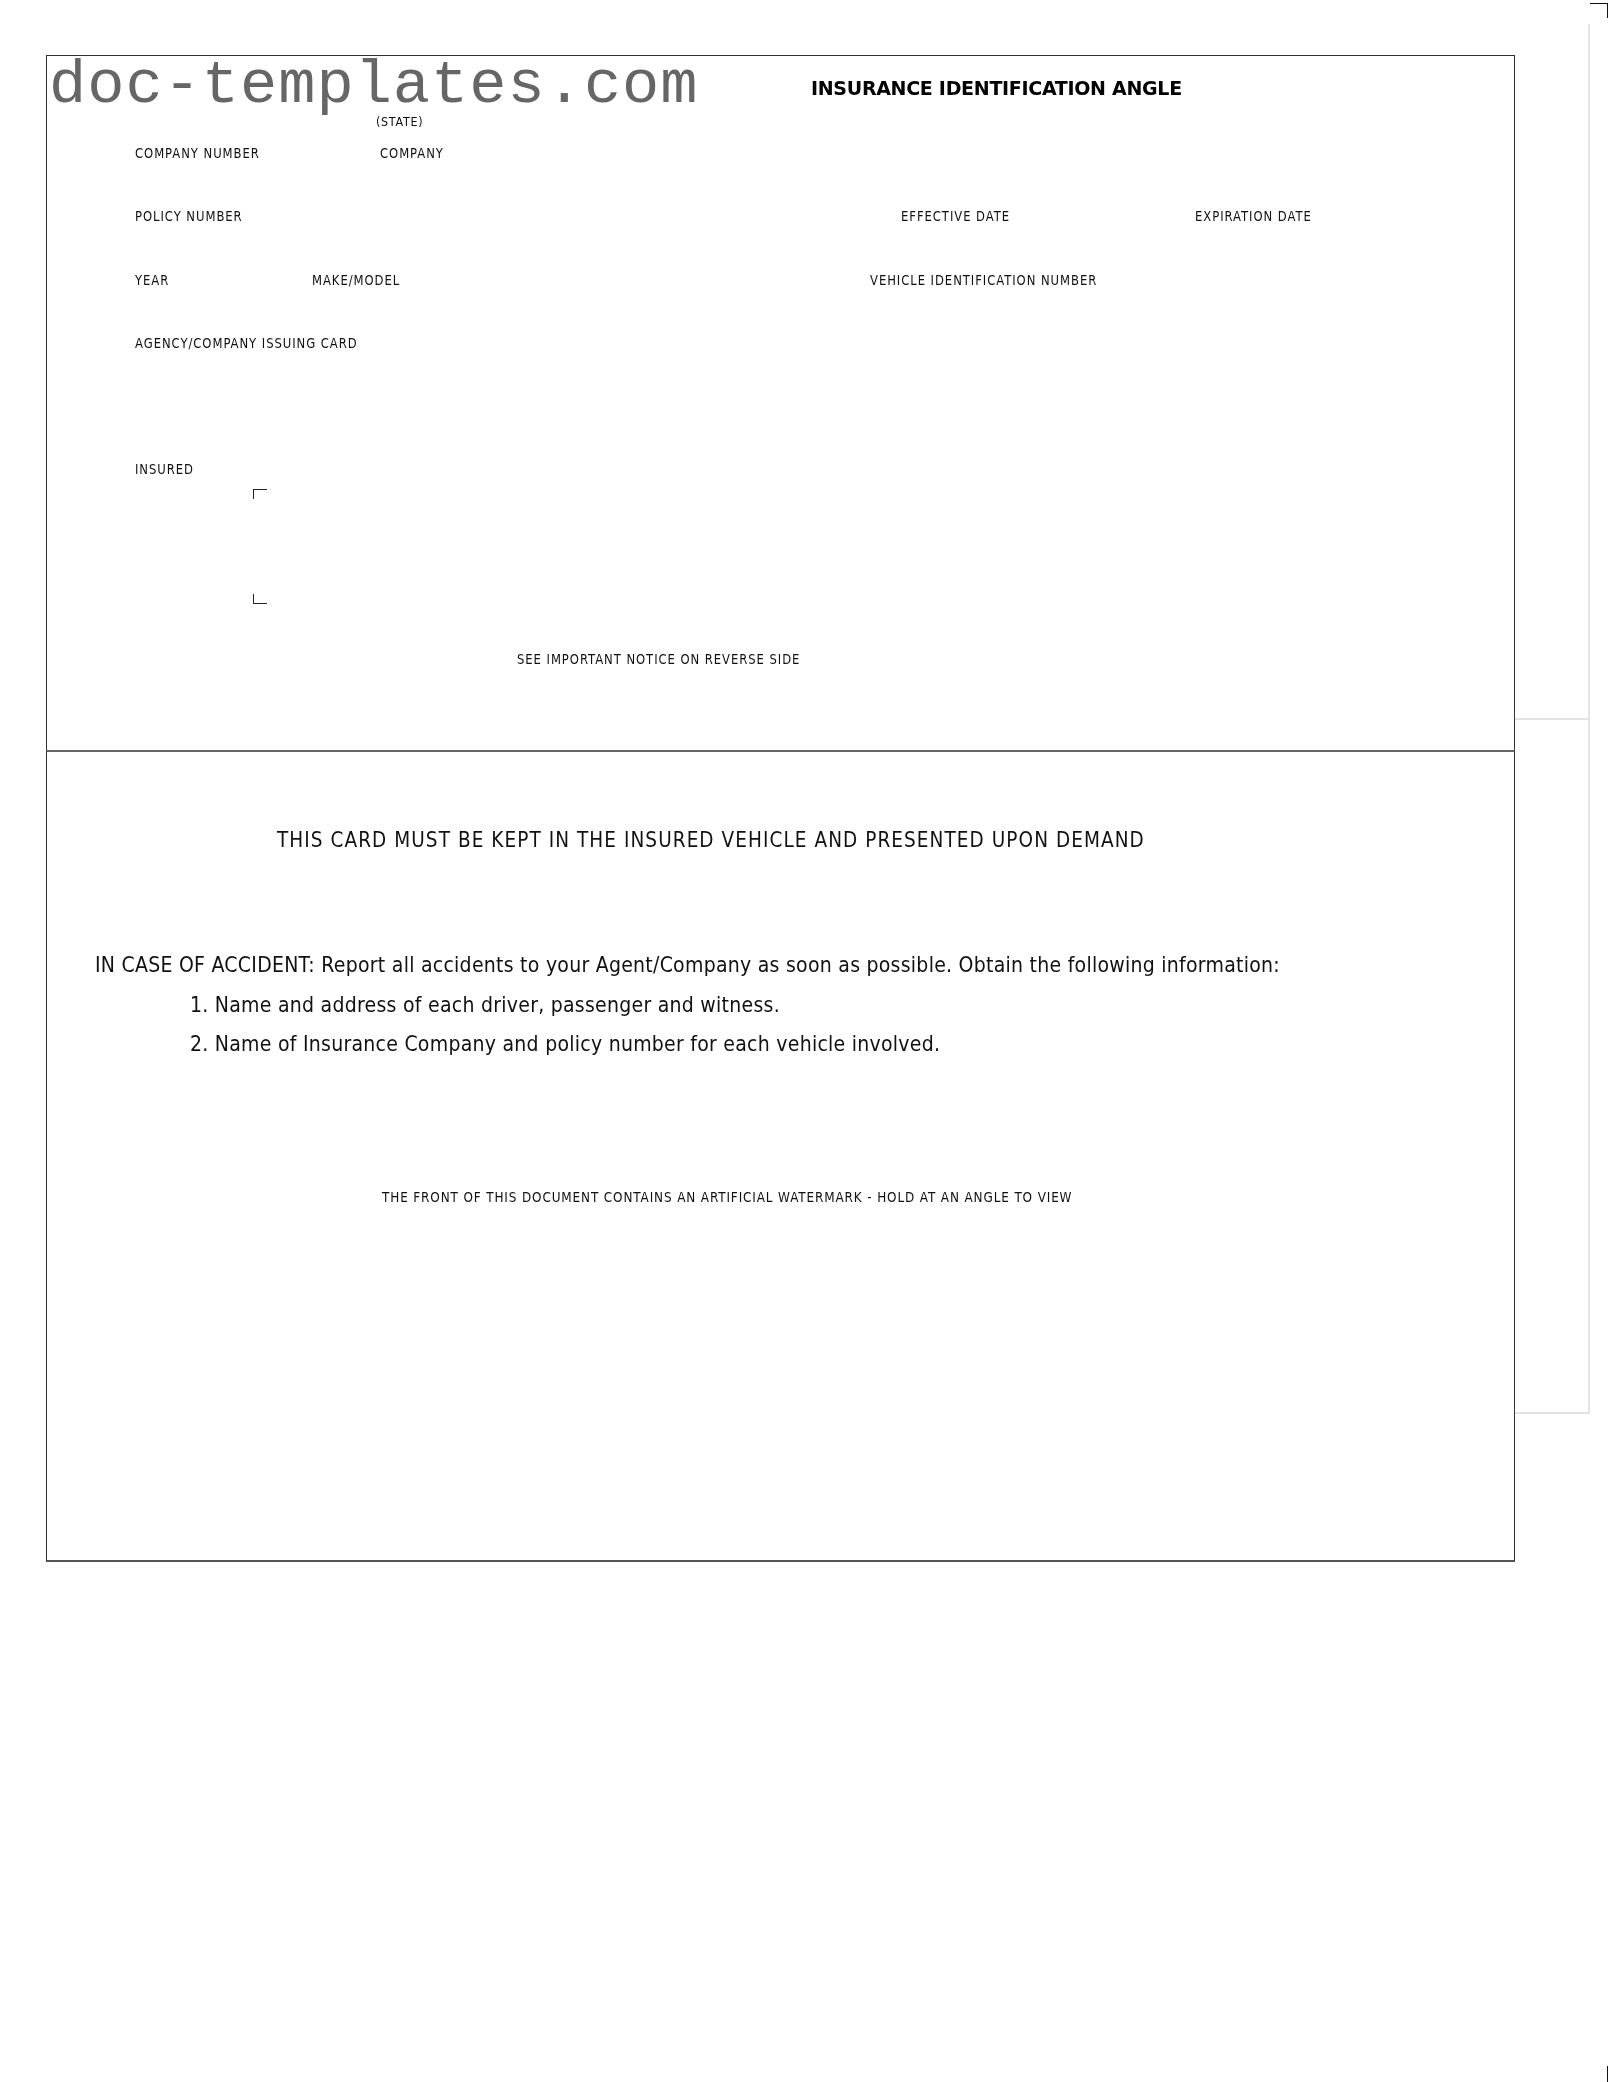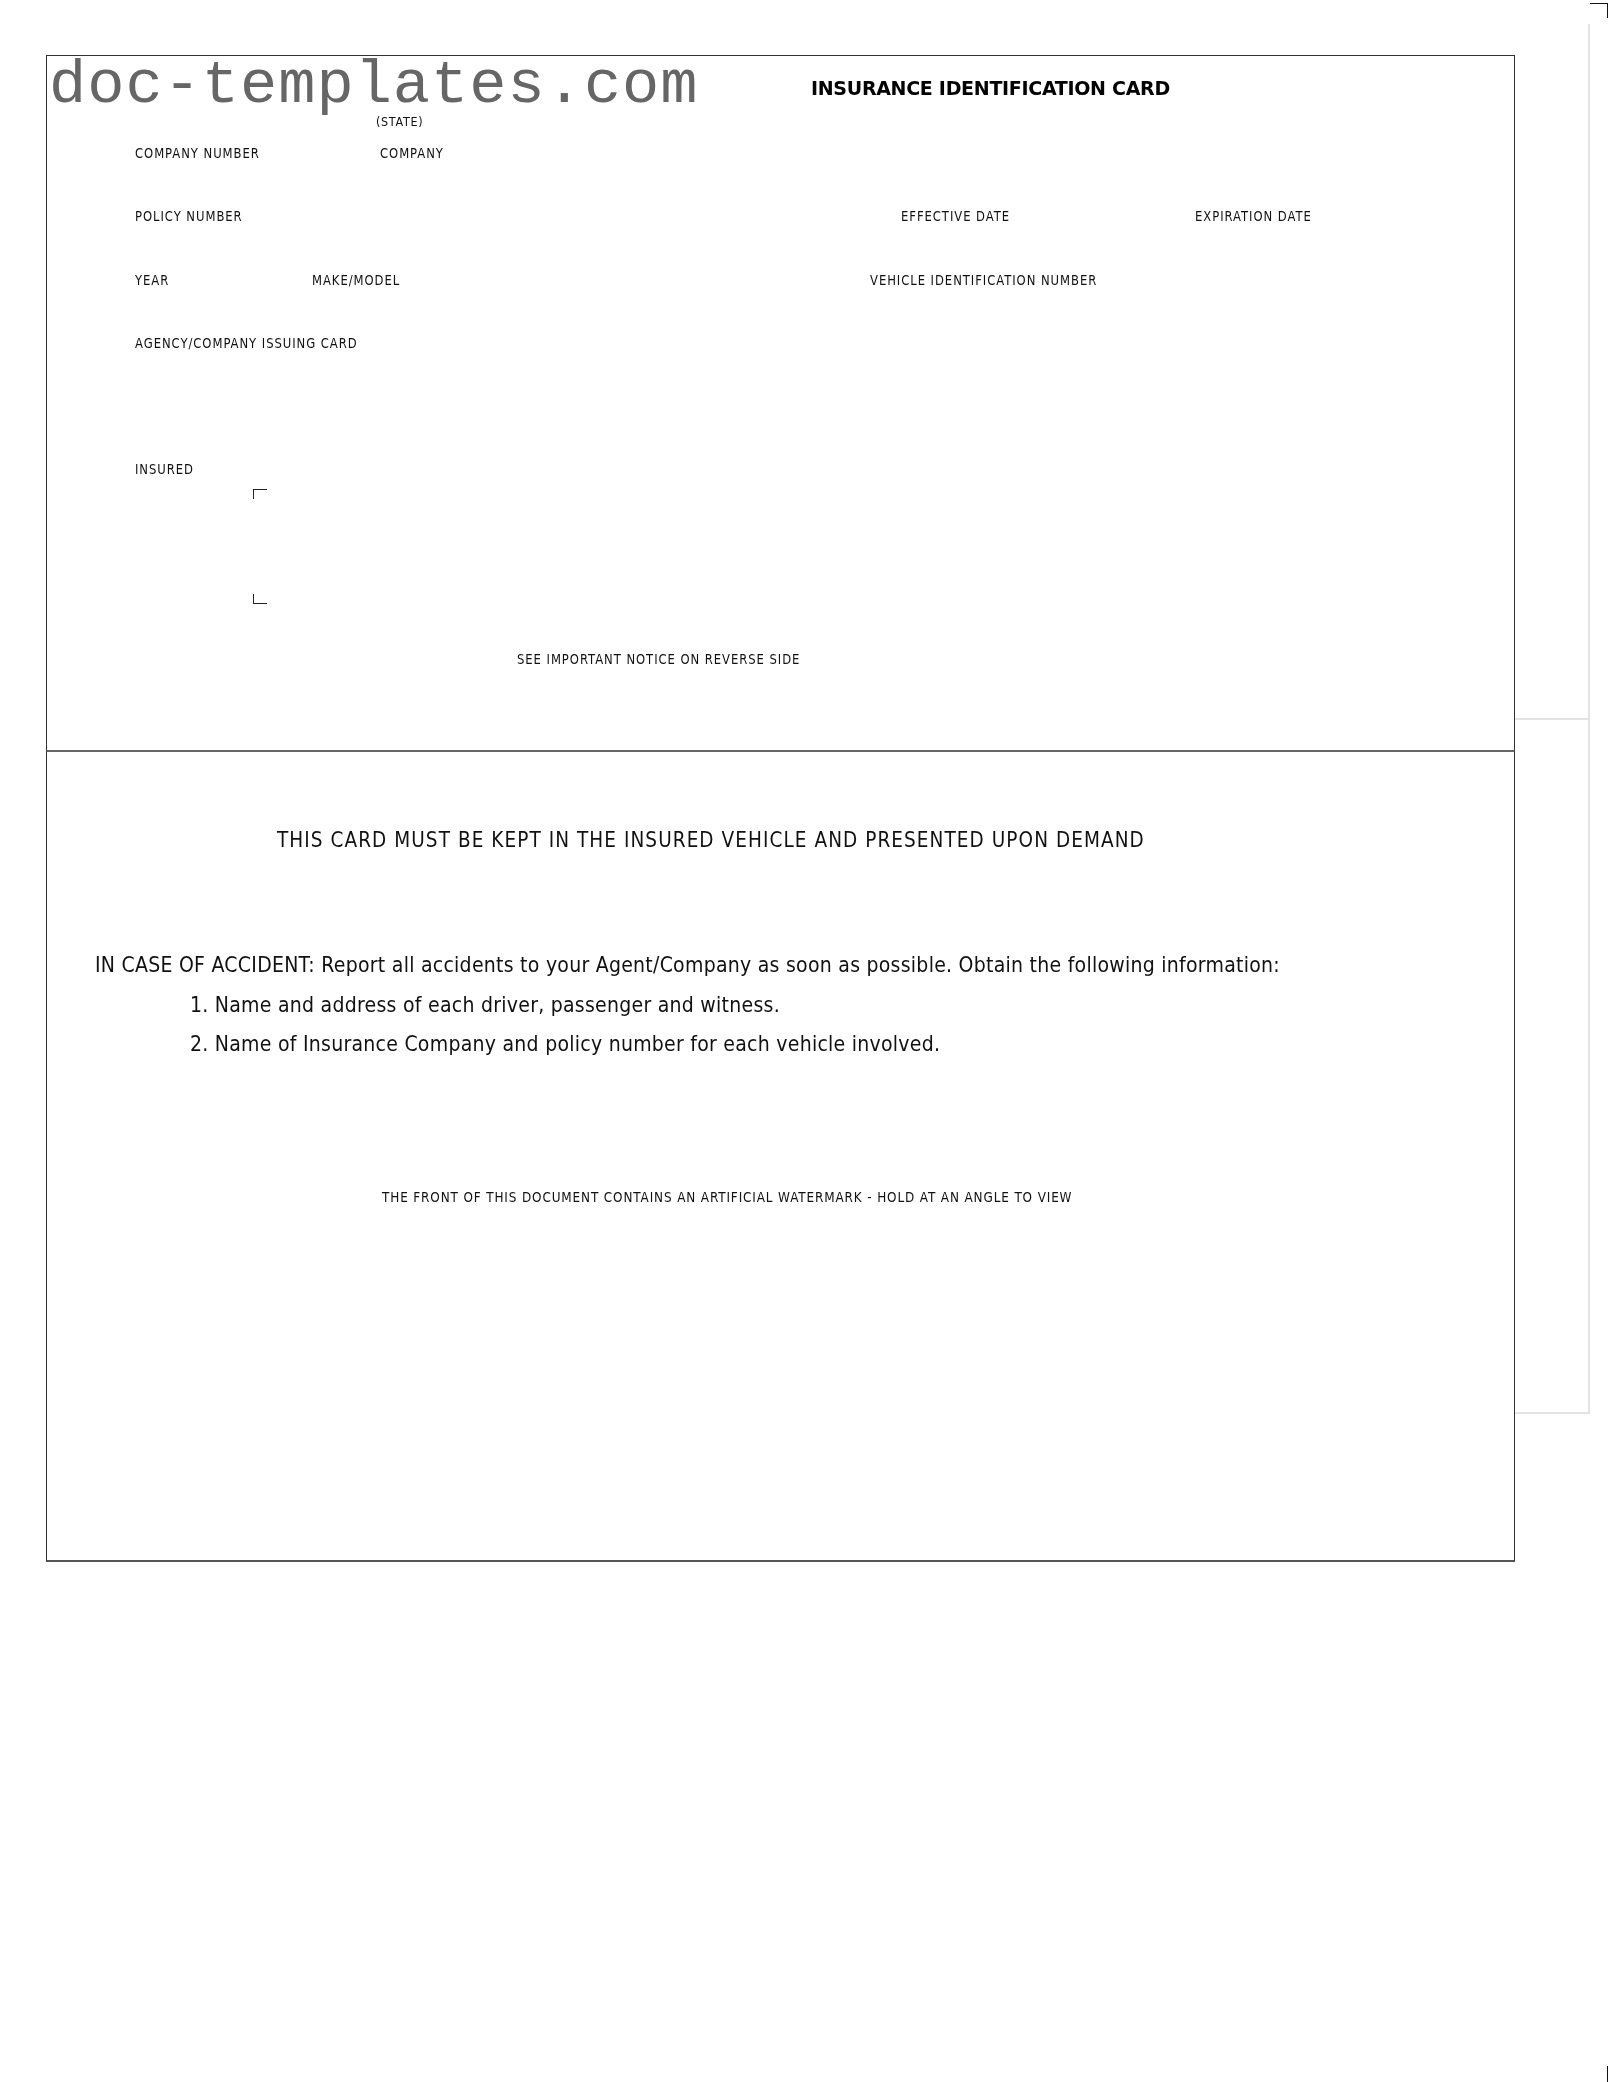--- a/index.html
+++ b/index.html
@@ -37,21 +37,21 @@
 <body>
 
 <div class="crop-tr"></div>
 <div class="page-edge-right"></div>
 <div class="page-sep"></div>
 <div class="page-bottom"></div>
 <div class="crop-br"></div>
 
 <div class="card card-front">
   <div class="abs watermark">doc-templates.com</div>
-  <div class="abs title" style="left:764px; top:21px;">INSURANCE IDENTIFICATION CARD</div>
+  <div class="abs title" style="left:764px; top:21px;">INSURANCE IDENTIFICATION ANGLE</div>
   <div class="abs lbl-sm" style="left:329px; top:58px;">(STATE)</div>
 
   <div class="abs lbl" style="left:88px; top:89px;">COMPANY NUMBER</div>
   <div class="abs lbl" style="left:333px; top:89px;">COMPANY</div>
 
   <div class="abs lbl" style="left:88px; top:152px;">POLICY NUMBER</div>
   <div class="abs lbl" style="left:854px; top:152px;">EFFECTIVE DATE</div>
   <div class="abs lbl" style="left:1148px; top:152px;">EXPIRATION DATE</div>
 
   <div class="abs lbl" style="left:88px; top:216px;">YEAR</div>

